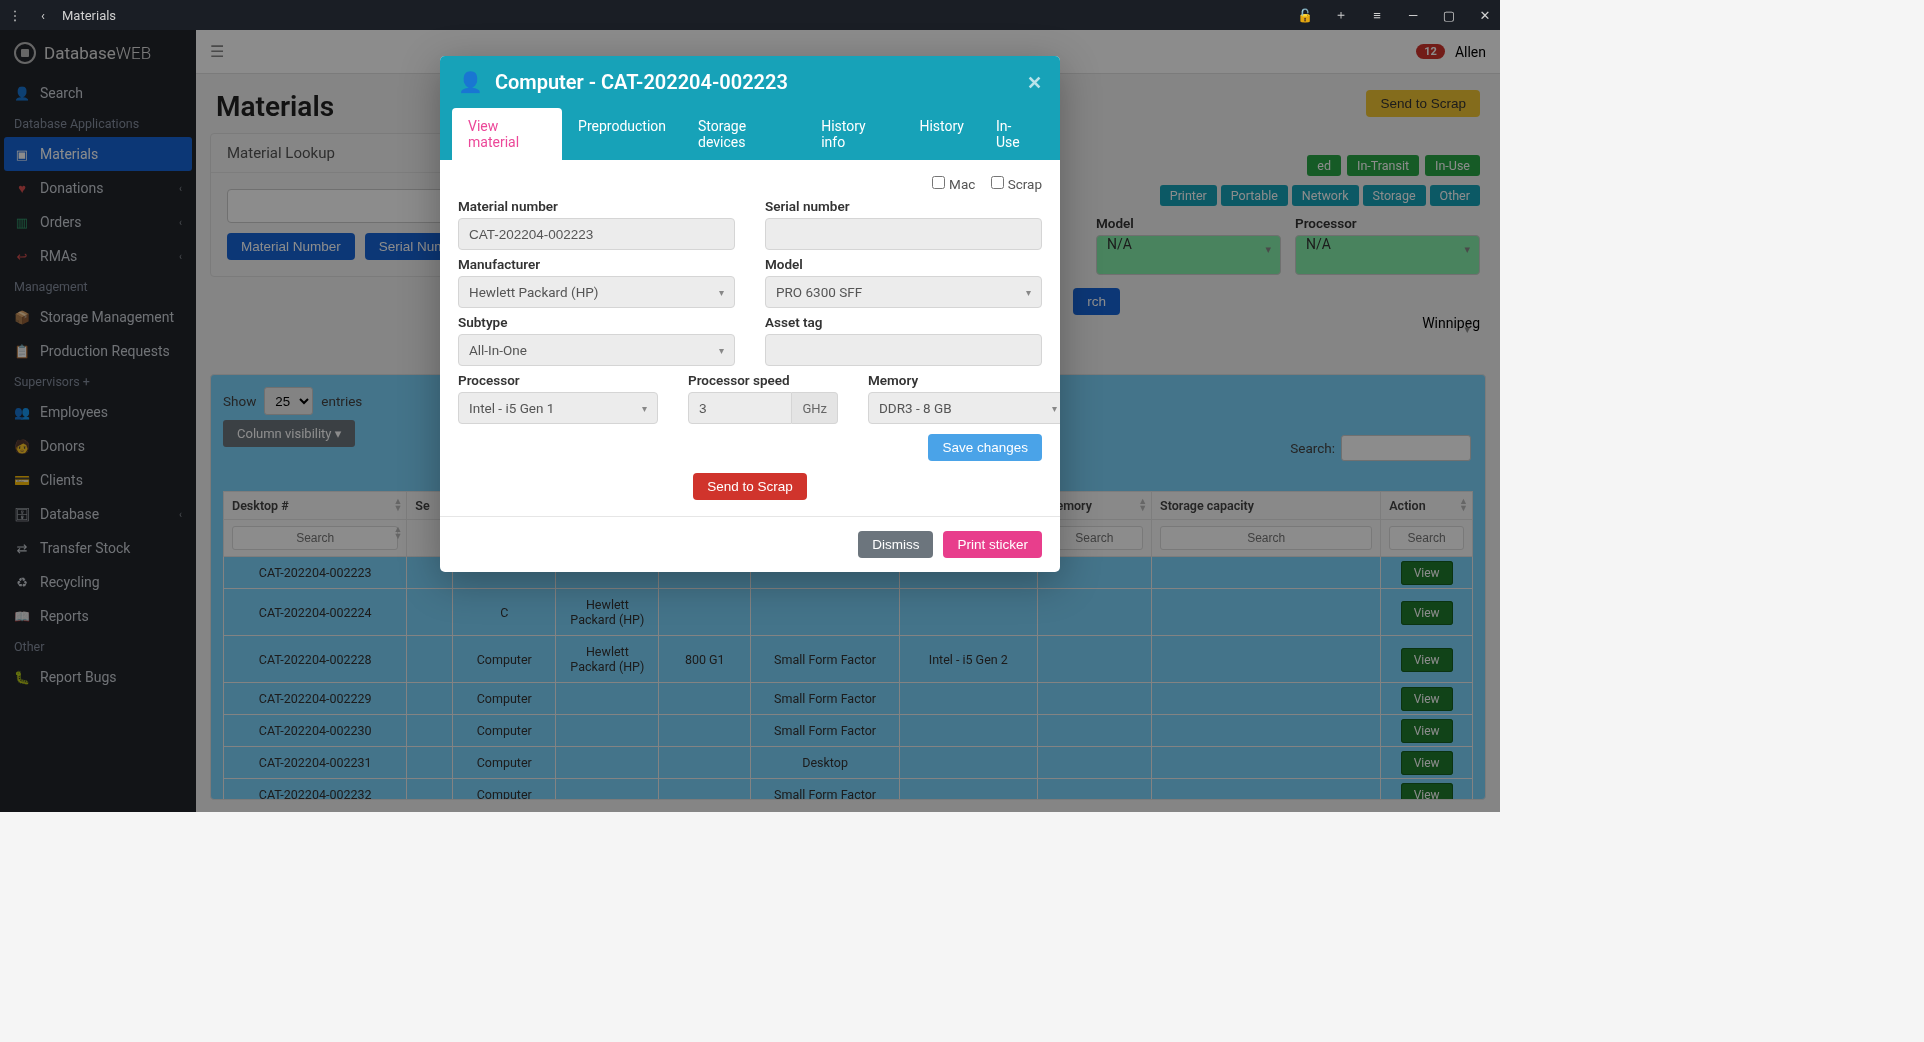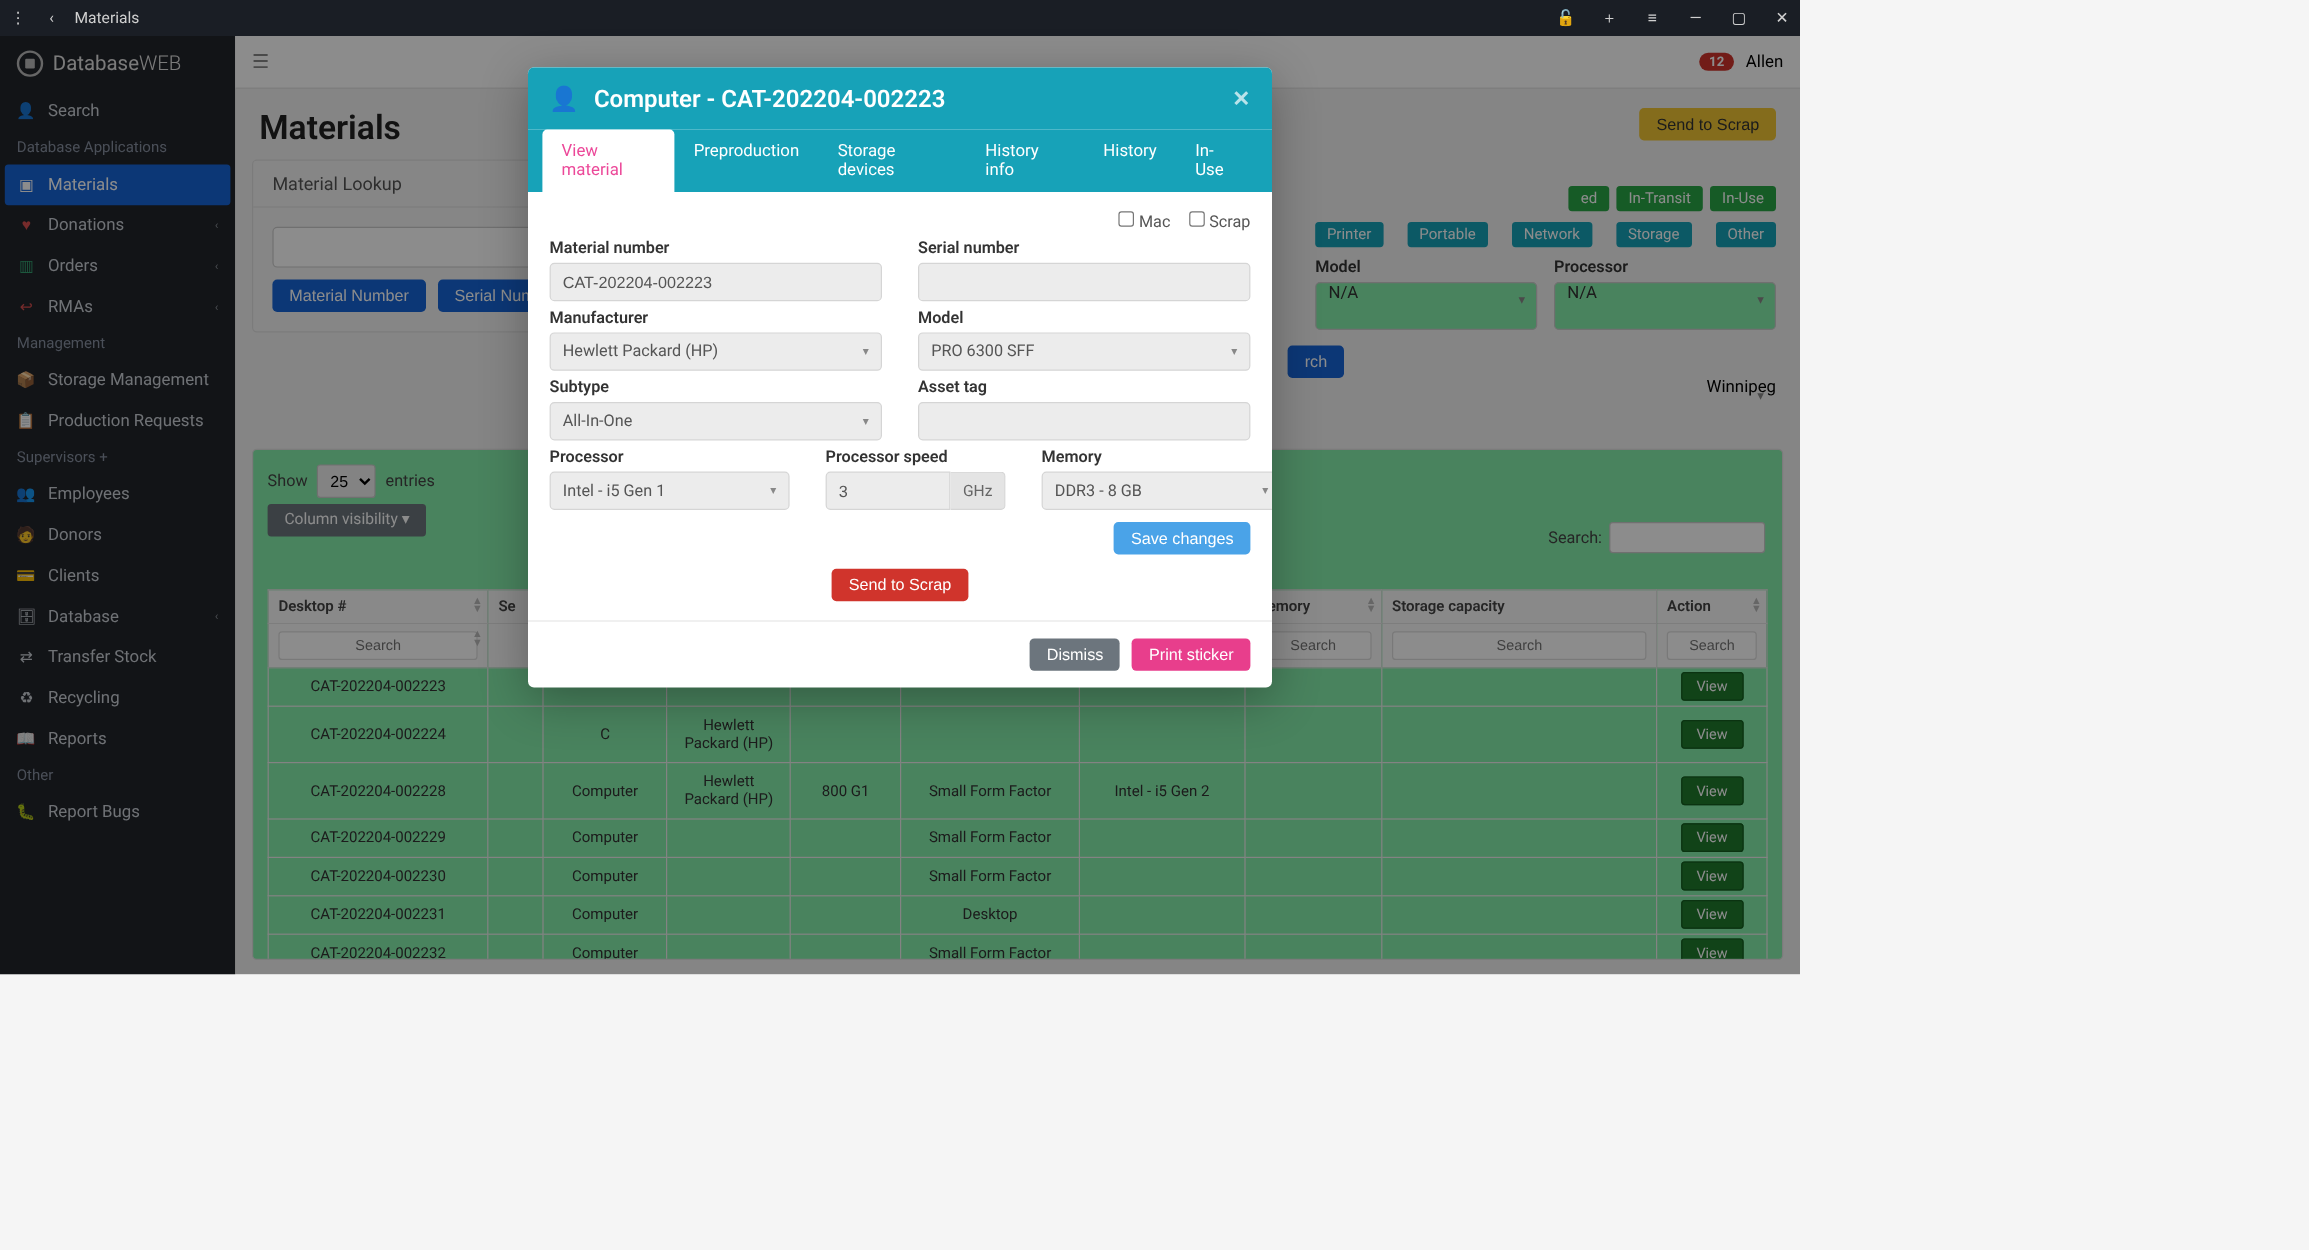--- a/index.html
+++ b/index.html
@@ -41,30 +41,30 @@
 .btn-red { background: #d0342c; }
 .btn-grey { background: #6c757d; }
 .btn-pink { background: #e83e8c; }
 .btn-lightblue { background: #4aa3e8; }
 .btn-lookup-row { display: flex; gap: 10px; }
 .right-buttons-row { position: absolute; right: 20px; top: 60px; }
 .status-tags { position: absolute; right: 20px; top: 125px; display: flex; gap: 6px; flex-wrap: wrap; justify-content: flex-end; }
 .tag { padding: 3px 10px; border-radius: 3px; color: #fff; font-size: 12.5px; }
 .tag-success { background: #28a745; }
 .tag-info { background: #17a2b8; }
-.type-tags { position: absolute; right: 20px; top: 155px; display: flex; gap: 20px; flex-wrap: wrap; justify-content: flex-end; }
+.type-tags { position: absolute; right: 20px; top: 155px; display: flex; gap: 4px; flex-wrap: wrap; justify-content: flex-end; }
 .filter-row { position: absolute; right: 20px; top: 185px; display: flex; gap: 14px; }
 .filter-col label { font-weight: 600; font-size: 13.5px; display: block; margin-bottom: 4px; color: #333; }
 .filter-col select, .filter-col .sel { height: 40px; border: 1px solid #ccc; border-radius: 4px; padding: 0 28px 16px 10px; background: #86efac; min-width: 185px; appearance: none; color: #333; position: relative; }
 .sel-wrap { position: relative; display: inline-block; }
 .sel-wrap::after { content: "▾"; position: absolute; right: 10px; top: 8px; color: #888; font-size: 11px; pointer-events: none; }
 .loc-row { position: absolute; right: 20px; top: 285px; }
 .searchbtn-row { position: absolute; right: 380px; top: 258px; }
 
-.table-wrap { margin: 12px 14px; background: #86efac; border: 1px solid #e0e0e0; border-radius: 4px; padding: 12px; position: absolute; top: 332px; left: 0; right: 0; bottom: 0; overflow: hidden; }
+.table-wrap { margin: 12px 14px; background: #7dd3fc; border: 1px solid #e0e0e0; border-radius: 4px; padding: 12px; position: absolute; top: 332px; left: 0; right: 0; bottom: 0; overflow: hidden; }
 .tbl-controls { display: flex; align-items: center; gap: 8px; margin-bottom: 10px; font-size: 13.5px; color: #444; }
 .tbl-controls select { height: 28px; border: 1px solid #ccc; border-radius: 3px; padding: 0 6px; }
 .colvis { background: #6c757d; color: #fff; padding: 6px 14px; border-radius: 3px; cursor: pointer; font-size: 13px; }
 .tbl-search-right { position: absolute; right: 14px; top: 60px; font-size: 13.5px; color: #444; }
 .tbl-search-right input { height: 26px; border: 1px solid #ccc; border-radius: 3px; width: 130px; margin-left: 6px; padding: 0 6px; }
 table.data { width: 100%; border-collapse: collapse; margin-top: 50px; font-size: 12.5px; }
 table.data th { background: #f9f9f9; padding: 6px 8px; border: 1px solid #e3e3e3; font-weight: 600; color: #444; position: relative; text-align: left; }
 table.data th .sort { position: absolute; right: 4px; top: 6px; color: #bbb; font-size: 9px; line-height: 7px; }
 table.data td { padding: 8px 8px; border: 1px solid #eee; text-align: center; color: #333; }
 .th-search input { width: 100%; height: 24px; border: 1px solid #ddd; border-radius: 3px; text-align: center; font-size: 12px; color: #888; }

